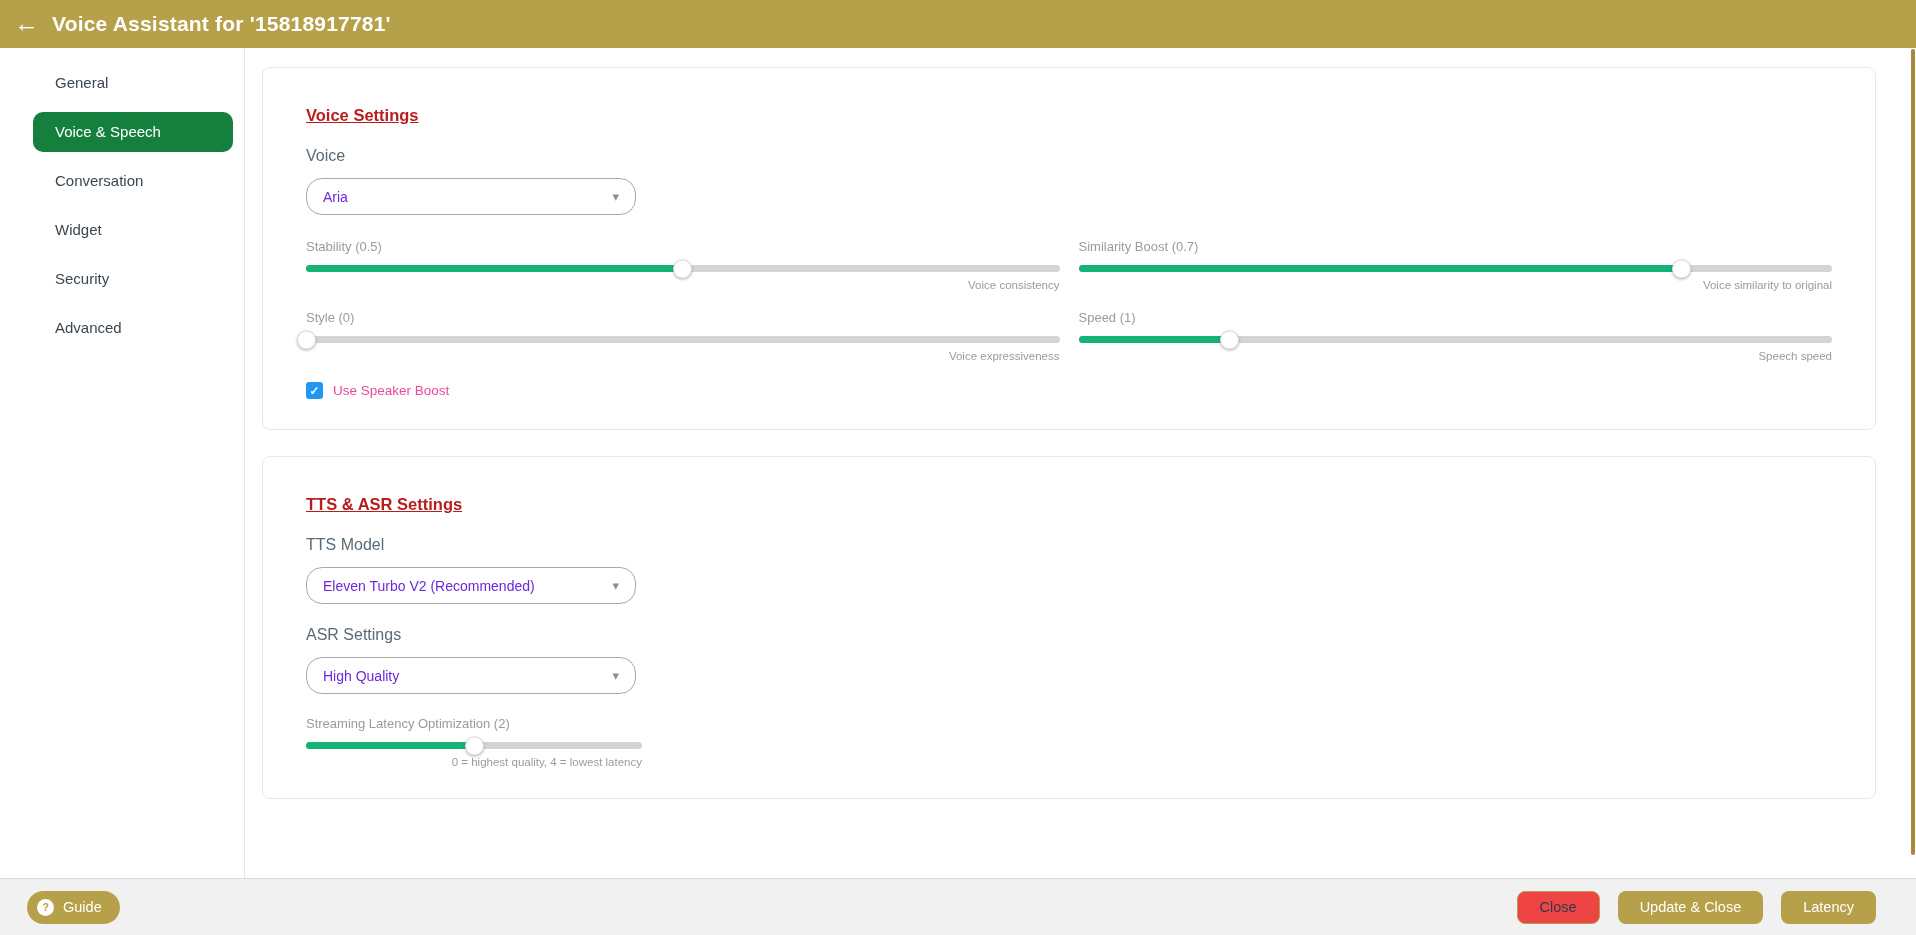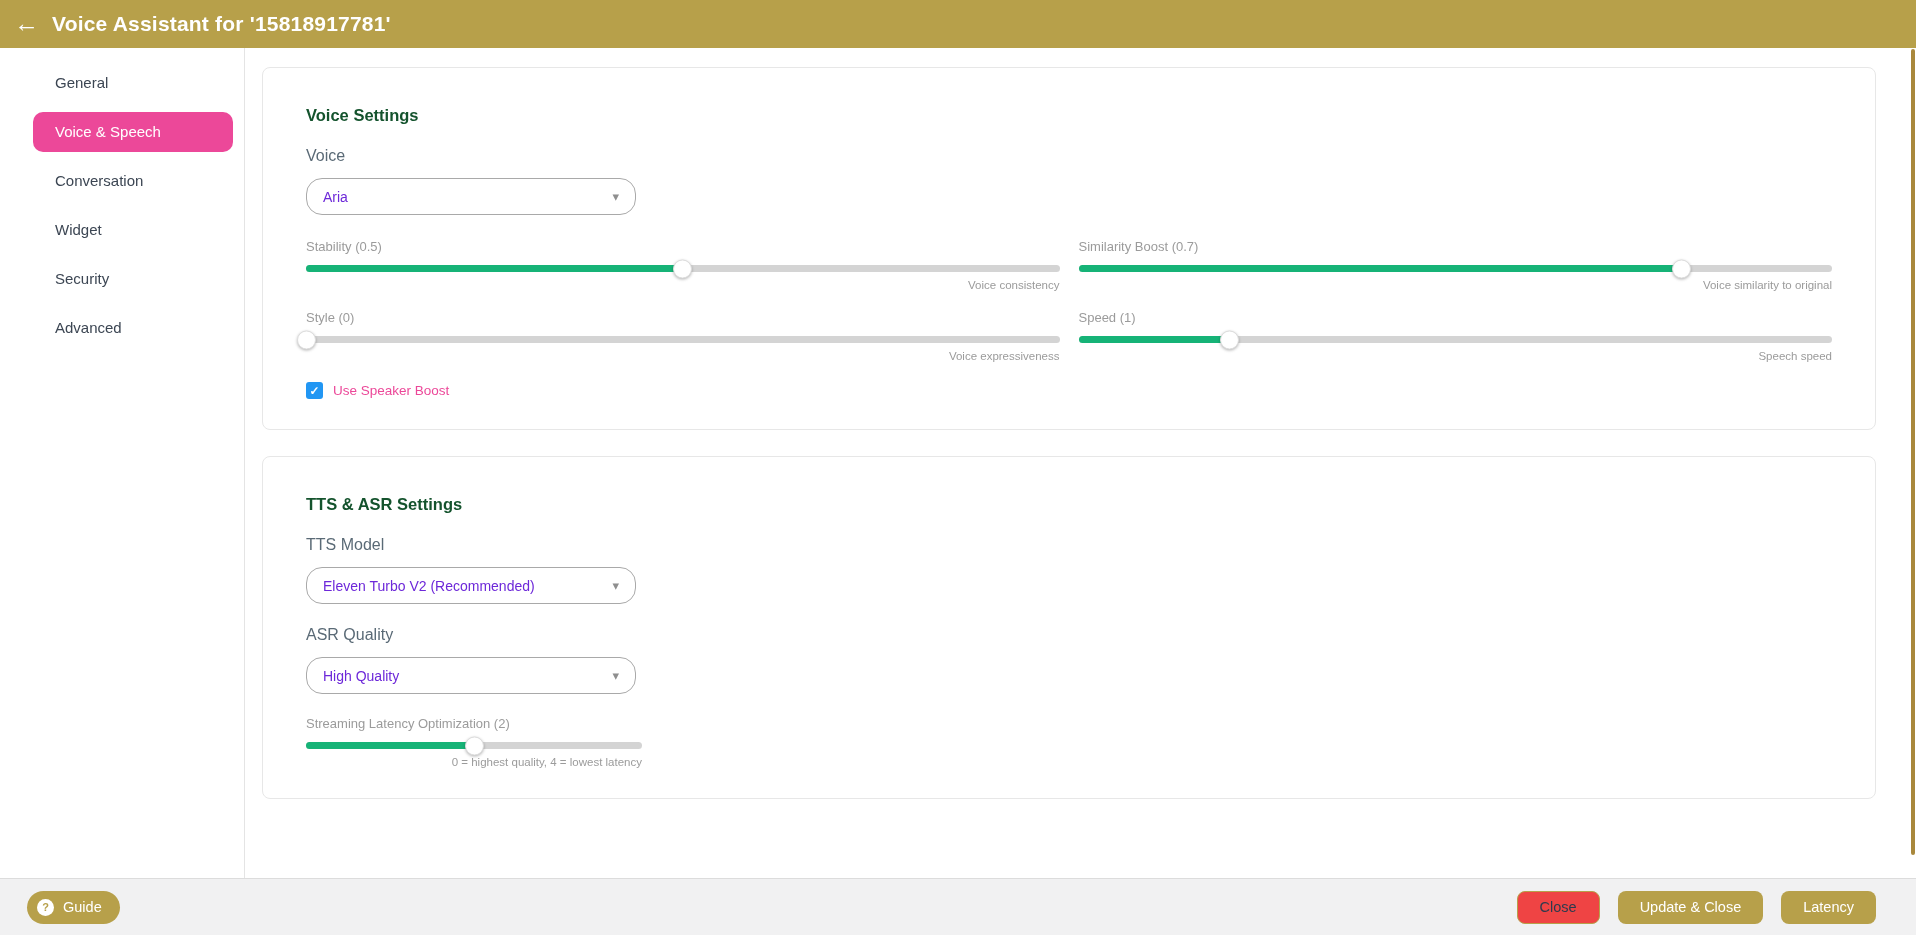--- a/index.html
+++ b/index.html
@@ -12,26 +12,26 @@
             display:flex; align-items:center; padding:0 14px; gap:13px; z-index:5; }
   .topbar .back { color:#fff; font-size:25px; line-height:1; cursor:pointer; margin-top:-2px; }
   .topbar h1 { color:#fff; font-size:21px; font-weight:700; letter-spacing:.2px; }
 
   
   .app-body { position:absolute; top:48px; left:0; right:0; bottom:57px; display:flex; background:#fff;border-radius:27px; }
   .sidebar { width:245px; border-right:1px solid #e4e4e4; padding-top:15px; flex:none; }
   .sidebar ul { list-style:none; padding-left:33px; }
   .sidebar li { width:200px; height:40px; line-height:40px; padding-left:22px; margin-bottom:9px;
                 font-size:15px; color:#3c4653; border-radius:10px; cursor:pointer; white-space:nowrap; }
-  .sidebar li.active { background:#ec4899; color:#fff; }
+  .sidebar li.active { background:#15803d; color:#fff; }
 
   main { flex:1; padding:19px 40px 0 17px; overflow:hidden; }
   .card { border:1px solid #e7e7e7; border-radius:8px; background:#fff; padding:38px 43px 30px 43px; }
   .card + .card { margin-top:26px; }
-  .card h2 { font-size:16.5px; font-weight:700; color:#14532d; }
+  .card h2 { font-size:16.5px; font-weight:700; color:#b91c1c;text-decoration:underline; }
   .field-label { font-size:16px; color:#5a6a76; margin-top:22px; }
 
   .select { margin-top:13px; width:330px; height:37px; border:1px solid #a9a9a9; border-radius:16px;
             display:flex; align-items:center; justify-content:space-between; padding:0 16px;
             background:#fff; cursor:pointer; }
   .select .value { font-size:14px; color:#6d28d9; }
   .select .chevron { color:#8f8f8f; font-size:13px; line-height:1; }
 
   .sliders { margin-top:24px; display:grid; grid-template-columns:1fr 1fr; column-gap:14px; row-gap:14px;gap:19px; }
   .slider-label { font-size:13px; color:#9b9b9b; }
@@ -147,21 +147,21 @@
 
       <section class="card">
         <h2>TTS &amp; ASR Settings</h2>
 
         <div class="field-label">TTS Model</div>
         <div class="select">
           <span class="value">Eleven Turbo V2 (Recommended)</span>
           <span class="chevron">▾</span>
         </div>
 
-        <div class="field-label">ASR Quality</div>
+        <div class="field-label">ASR Settings</div>
         <div class="select">
           <span class="value">High Quality</span>
           <span class="chevron">▾</span>
         </div>
 
         <div class="narrow-slider">
           <div class="slider-label">Streaming Latency Optimization (2)</div>
           <div class="track">
             <div class="fill" style="width: 50%;"></div>
             <div class="thumb" style="left: calc(50% - 9.5px);"></div>

